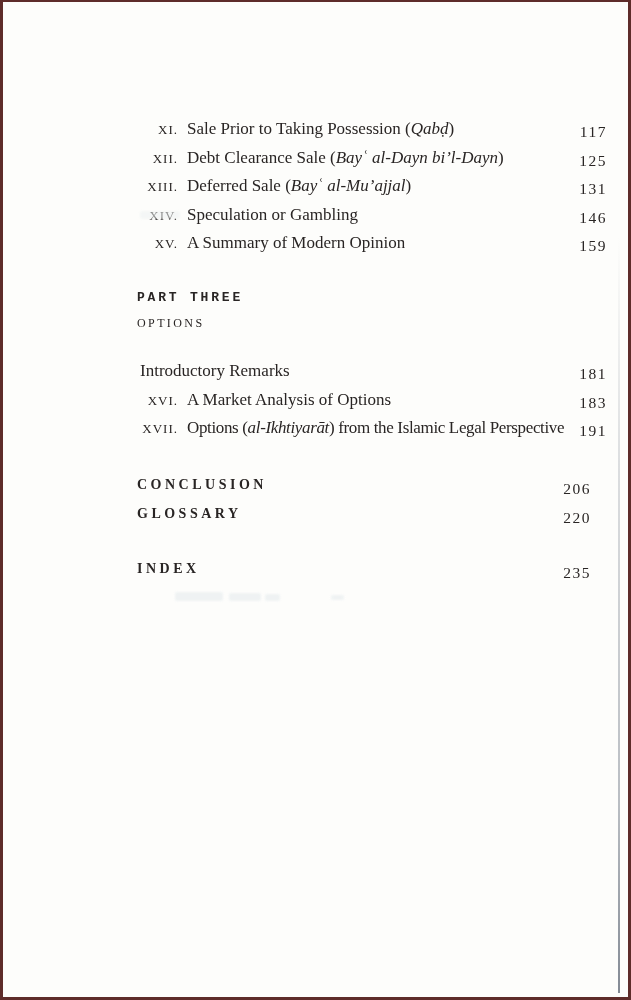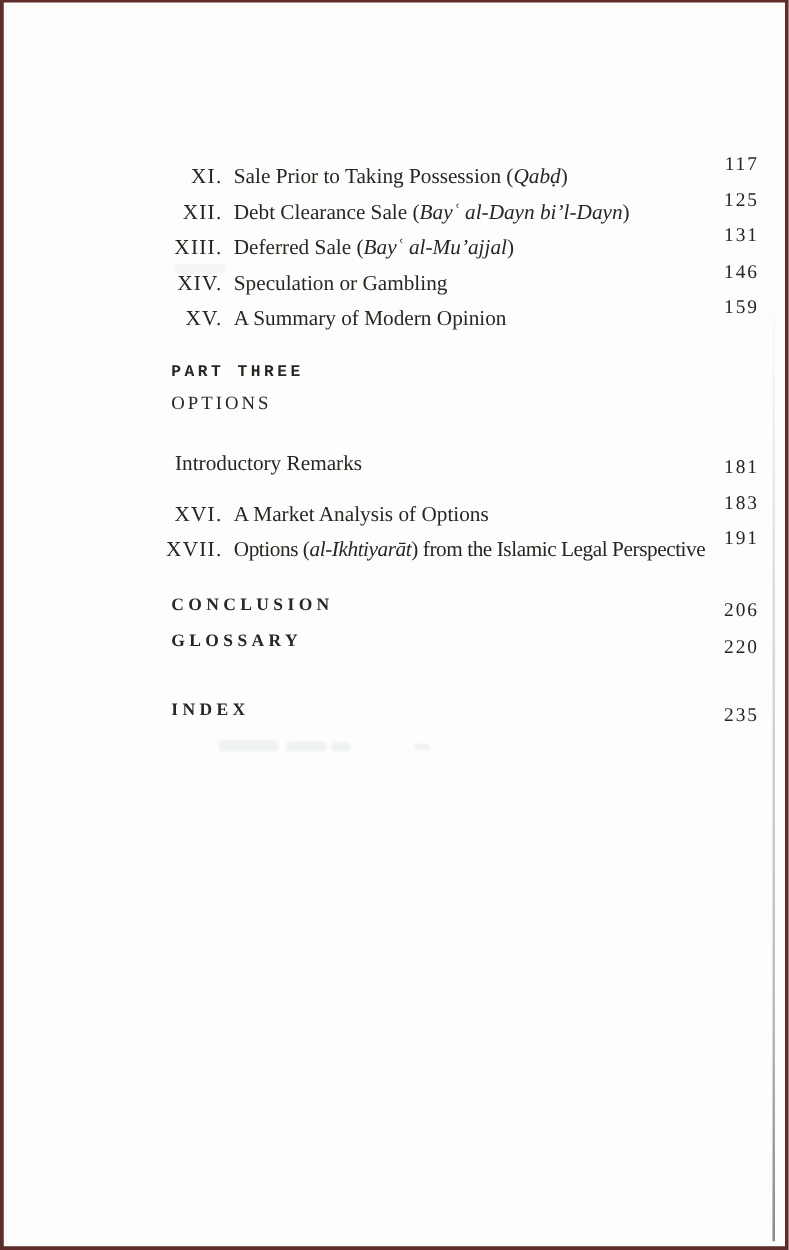--- a/index.html
+++ b/index.html
@@ -23,40 +23,40 @@
       rgba(158,164,173,0.35) 30%,
       rgba(140,147,157,0.6) 75%,
       rgba(110,118,130,0.85) 100%);
   }
   .row{
     position:absolute;left:122px;right:21px;
     line-height:22px;font-size:17px;
   }
   .num-col{
     display:inline-block;width:53px;text-align:right;
-    font-size:17px;letter-spacing:1px;vertical-align:baseline;margin-top:12px;
+    font-size:13px;letter-spacing:1px;vertical-align:baseline;
   }
   .title{margin-left:9px;white-space:nowrap;margin-top:32px;}
   .title.no-num{margin-left:15px;}
   .title.tight{font-size:17px;letter-spacing:-0.35px;}
   .it{font-style:italic;}
   .page-num{
     position:absolute;right:0;top:3px;
     font-size:15.5px;letter-spacing:1.5px;text-align:right;
   }
   .part-label{
     position:absolute;left:134px;
     font-size:13px;font-weight:600;letter-spacing:2.8px;line-height:16px;font-family:Liberation Mono, monospace;
   }
   .part-title{
     position:absolute;left:134px;
-    font-size:15px;font-weight:500;letter-spacing:2.4px;line-height:22px;
+    font-size:12px;font-weight:500;letter-spacing:2.4px;line-height:22px;
   }
   .bm-row{
-    position:absolute;left:134px;right:21px;
+    position:absolute;left:134px;right:37px;
     font-size:14px;font-weight:600;letter-spacing:3.5px;line-height:18px;
   }
   .bm-row .page-num{top:4px;font-weight:400;}
   
   .ghost{
     position:absolute;background:#edf1f2;border-radius:2px;
     filter:blur(1px);opacity:.85;
   }
 </style>
 </head>

